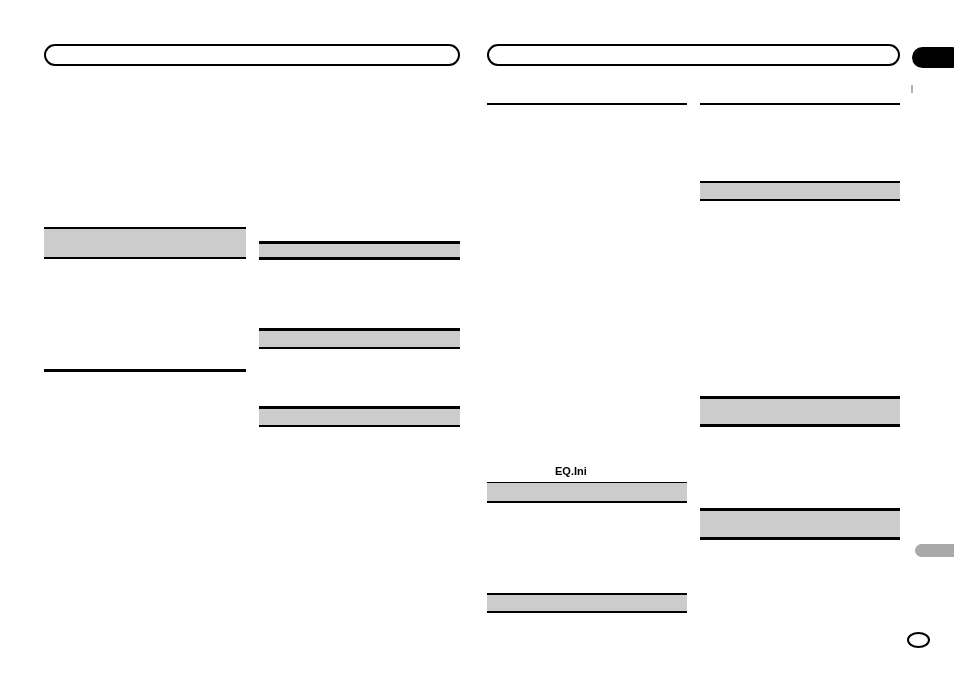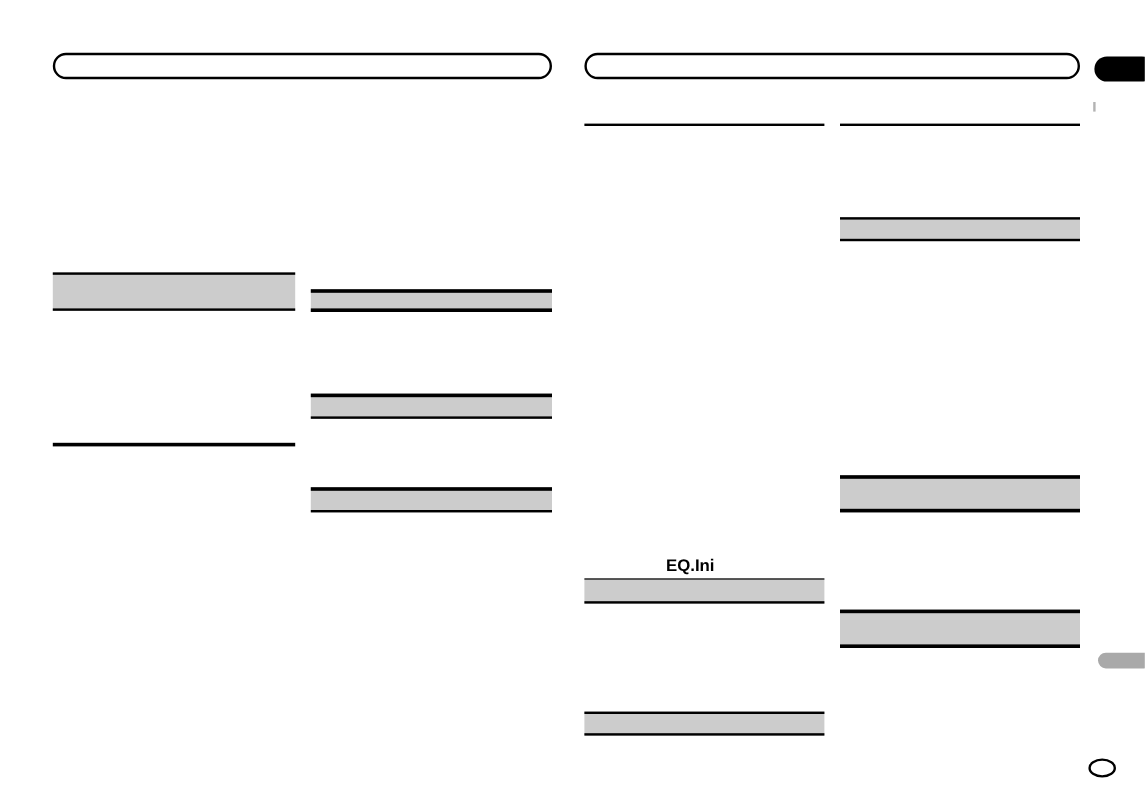--- a/index.html
+++ b/index.html
@@ -77,21 +77,21 @@
     position: absolute;
     left: 44px; top: 369px;
     width: 202px; height: 3px;
     background: #000000;
   }
 
   
   .eq-label {
     position: absolute;
     left: 555px; top: 467px;
-    font-size: 14px;
+    font-size: 11px;
     line-height: 9px;
     font-weight: bold;
     letter-spacing: 0px;
     color: #000000;
     white-space: nowrap;
     text-align: right;
   }
 
   
   .edge-pill {

